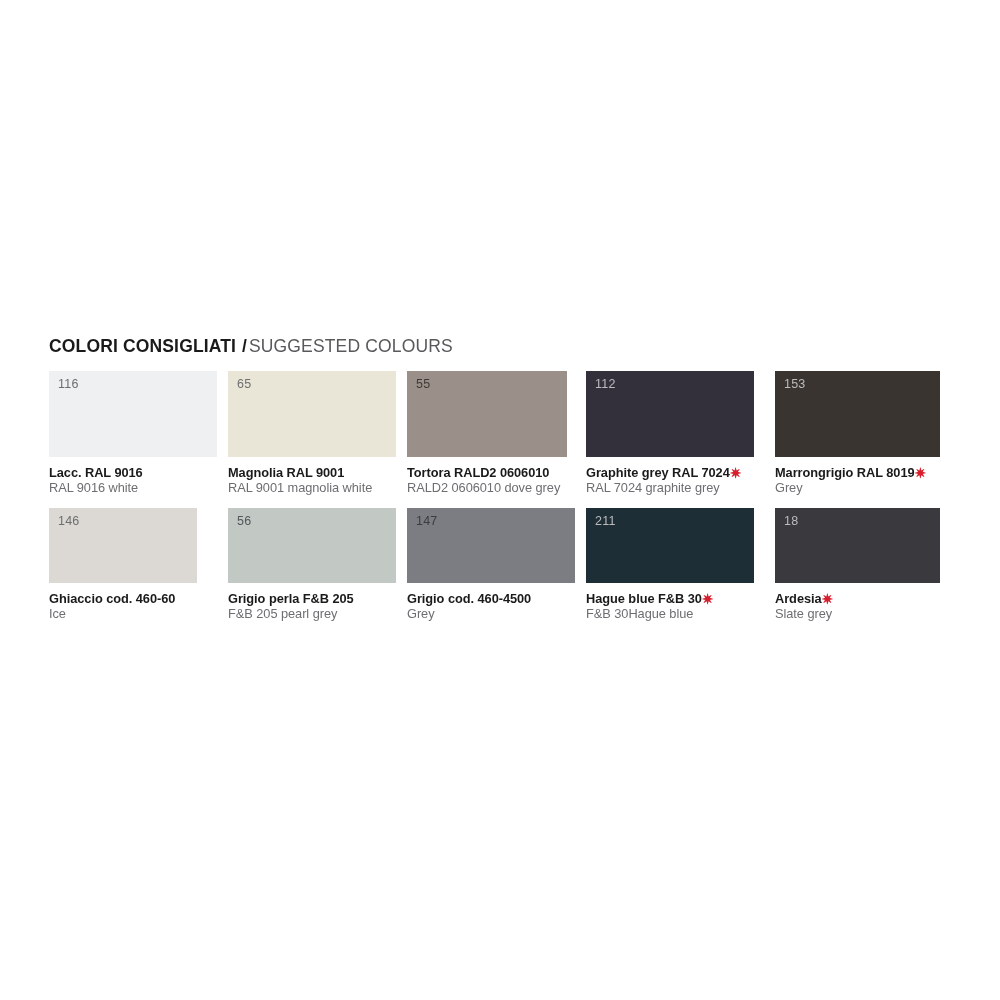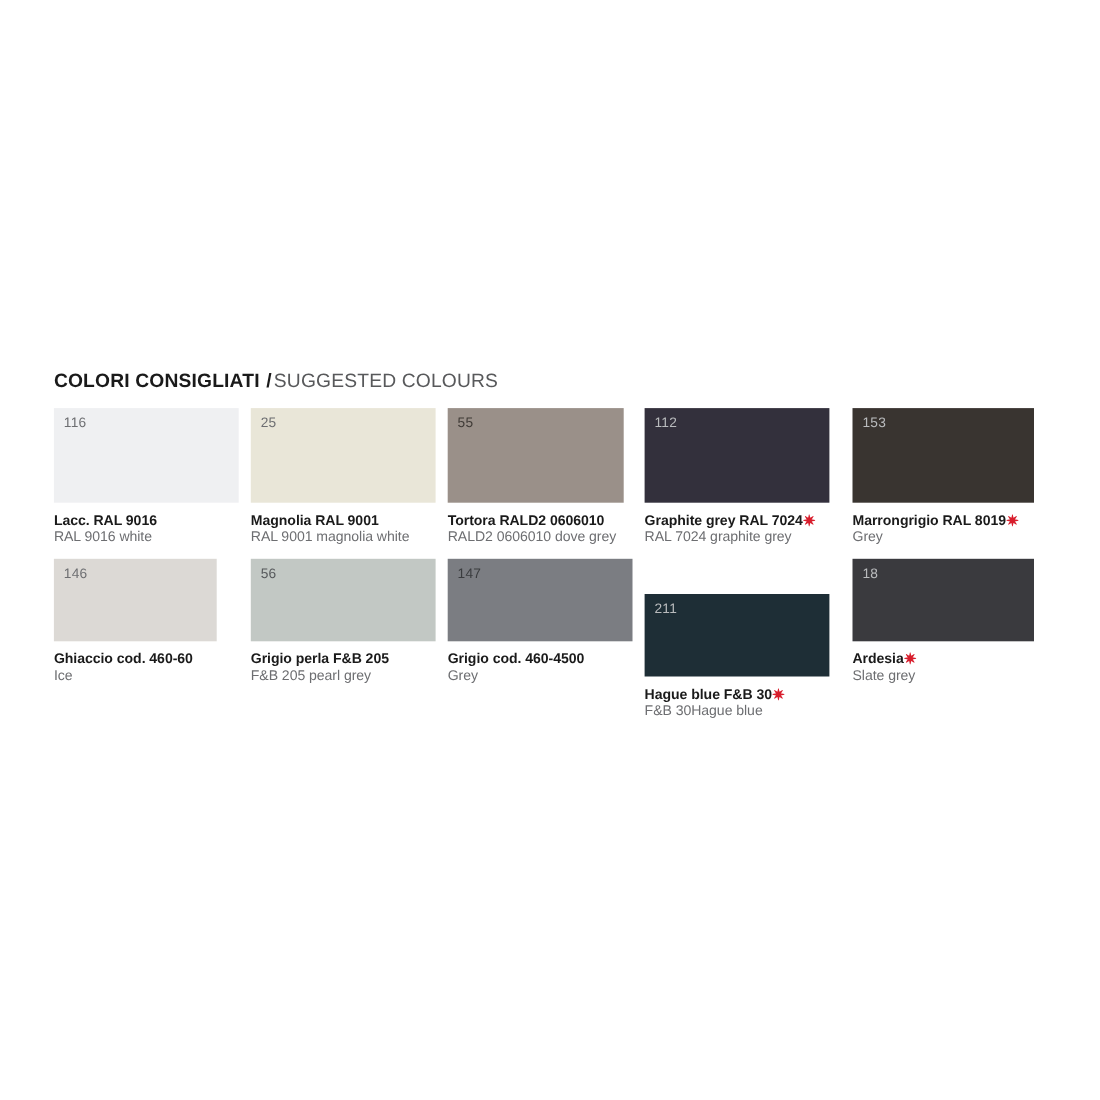--- a/index.html
+++ b/index.html
@@ -135,21 +135,21 @@
           <div class="chip" style="background: rgb(239, 240, 242);">
             <div class="chip-code" style="color: rgb(109, 110, 113);">116</div>
           </div>
           <div class="labels">
             <div class="label-it"><span>Lacc. RAL 9016</span></div>
             <div class="label-en">RAL 9016 white</div>
           </div>
         </div>
         <div class="swatch-cell" style="left: 179px; width: 168px;">
           <div class="chip" style="background: rgb(233, 230, 216);">
-            <div class="chip-code" style="color: rgb(109, 110, 113);">25</div>
+            <div class="chip-code" style="color: rgb(109, 110, 113);">65</div>
           </div>
           <div class="labels">
             <div class="label-it"><span>Magnolia RAL 9001</span></div>
             <div class="label-en">RAL 9001 magnolia white</div>
           </div>
         </div>
         <div class="swatch-cell" style="left: 358px; width: 160px;">
           <div class="chip" style="background: rgb(154, 144, 137);">
             <div class="chip-code" style="color: rgb(63, 58, 54);">55</div>
           </div>
@@ -198,21 +198,21 @@
         </div>
         <div class="swatch-cell" style="left: 358px; width: 168px;">
           <div class="chip" style="background: rgb(123, 125, 130);">
             <div class="chip-code" style="color: rgb(58, 60, 63);">147</div>
           </div>
           <div class="labels">
             <div class="label-it"><span>Grigio cod. 460-4500</span></div>
             <div class="label-en">Grey</div>
           </div>
         </div>
-        <div class="swatch-cell" style="left: 537px; width: 168px; margin-top: 32px;">
+        <div class="swatch-cell" style="left: 537px; width: 168px;">
           <div class="chip" style="background: rgb(30, 46, 54);">
             <div class="chip-code" style="color: rgb(185, 187, 189);">211</div>
           </div>
           <div class="labels">
             <div class="label-it"><span>Hague blue F&amp;B 30</span><span class="star" style="color: rgb(216, 29, 44);">✷</span></div>
             <div class="label-en">F&amp;B 30Hague blue</div>
           </div>
         </div>
         <div class="swatch-cell" style="left: 726px; width: 165px;">
           <div class="chip" style="background: rgb(58, 58, 62);">

